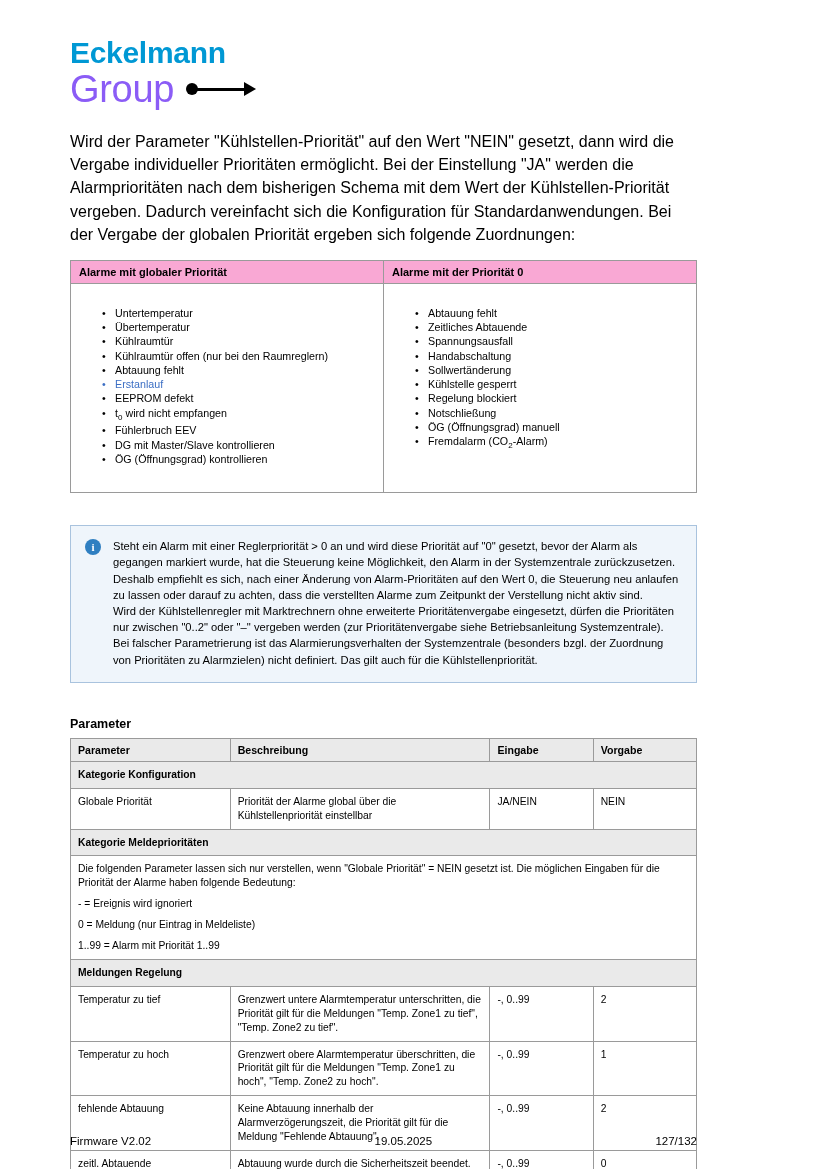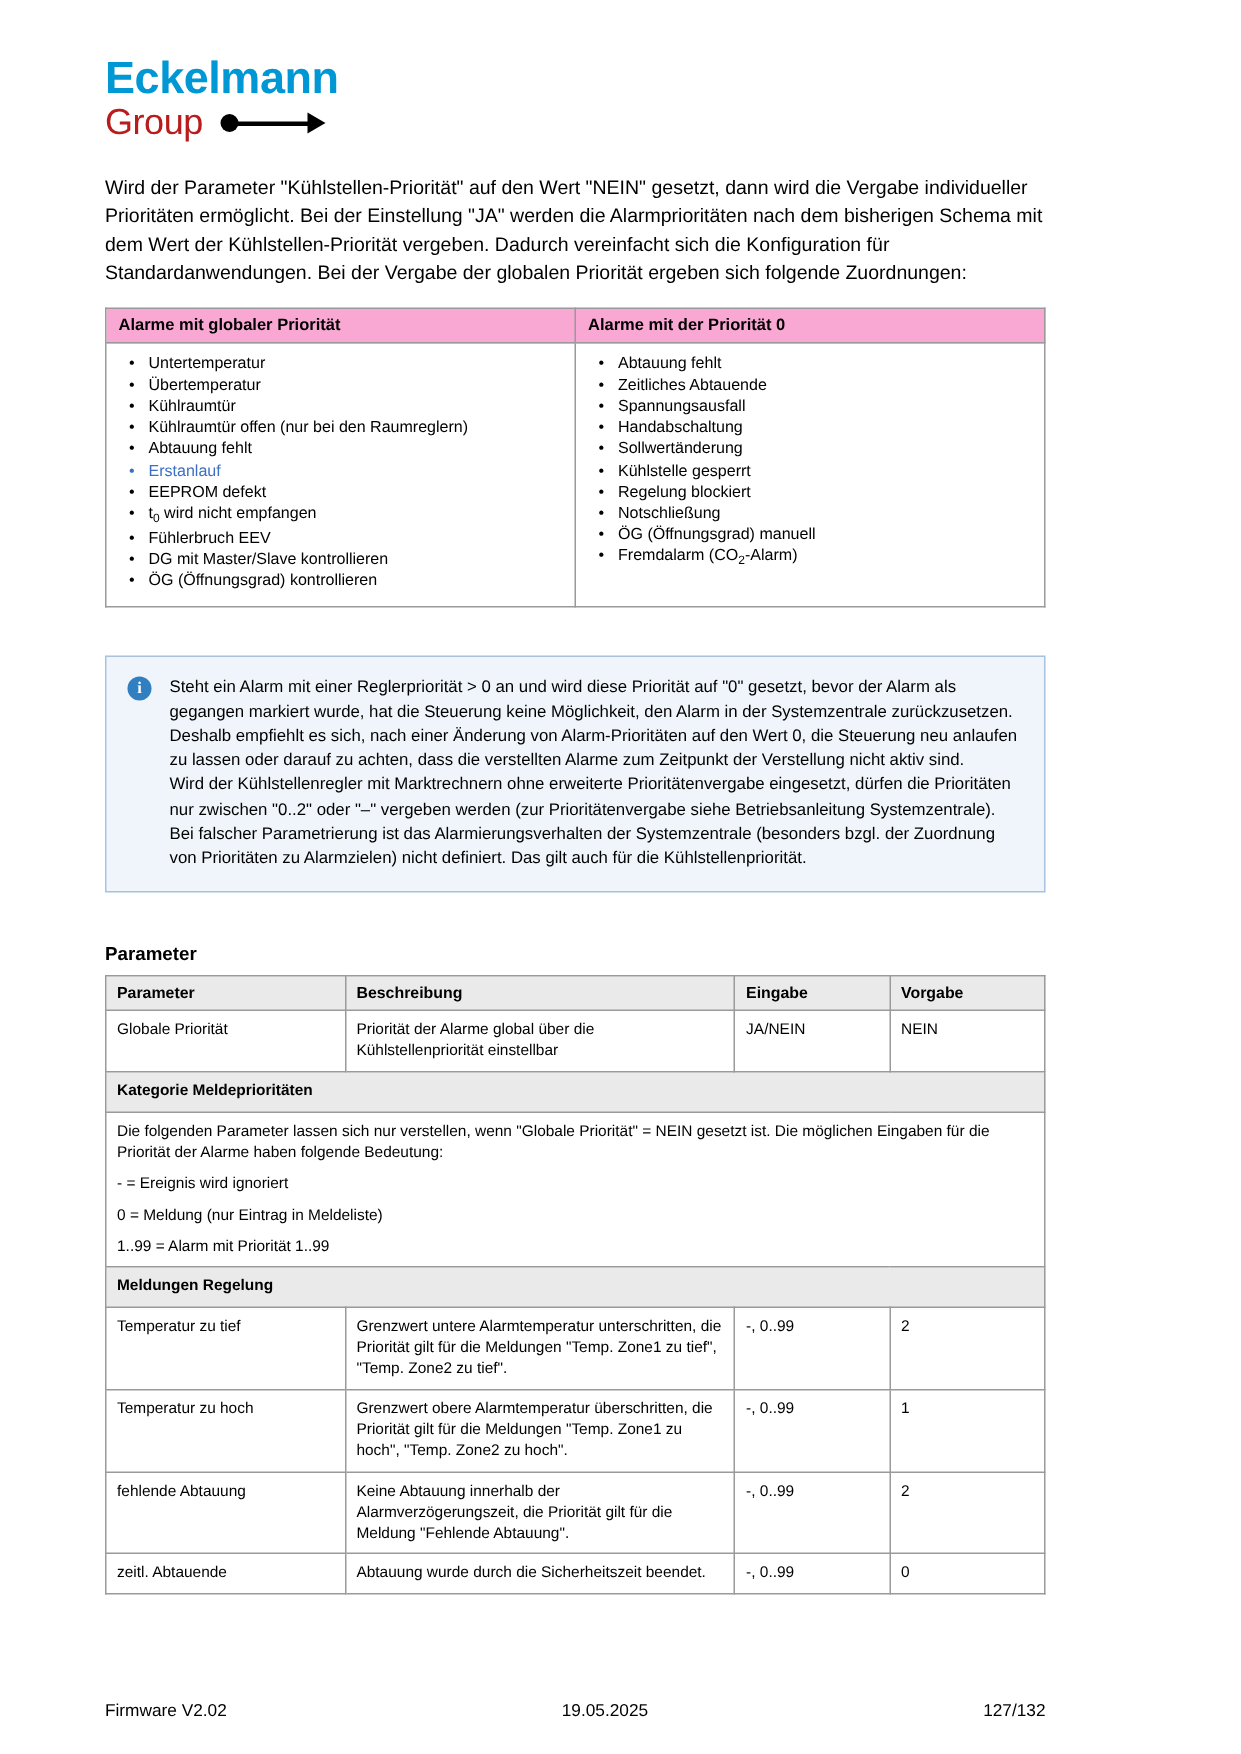--- a/index.html
+++ b/index.html
@@ -34,22 +34,22 @@
     letter-spacing: -0.3px;
     line-height: 1.0;
     font-family: "Liberation Sans", sans-serif;
   }
   .logo-group-row {
     display: flex;
     align-items: center;
     margin-top: 2px;
   }
   .logo-group {
-    font-size: 24px;
-    color: #b91c1c;
+    font-size: 38px;
+    color: #8b5cf6;
     letter-spacing: -0.3px;
     line-height: 1.0;
   }
   .logo-arrow {
     display: inline-block;
     margin-left: 12px;
     position: relative;
     width: 72px;
     height: 18px;
   }
@@ -76,21 +76,21 @@
     top: 2px;
     width: 0;
     height: 0;
     border-top: 7px solid transparent;
     border-bottom: 7px solid transparent;
     border-left: 12px solid #000;
   }
 
   
   .intro {
-    font-size: 13px;
+    font-size: 16px;
     line-height: 1.45;
     margin-bottom: 14px;
     text-align: left;
   }
 
   
   table.alarm-table {
     width: 100%;
     border-collapse: collapse;
     table-layout: fixed;
@@ -103,21 +103,21 @@
     font-size: 11px;
     font-weight: bold;
     padding: 5px 8px;
   }
   table.alarm-table td {
     border: 1px solid #9A9A9A;
     vertical-align: top;
     padding: 6px 8px 10px 8px;
   }
   ul.bullets {
-    margin: 0;
+    margin: 16px;
     padding-left: 18px;
     list-style: none;
   }
   ul.bullets li {
     font-size: 10.7px;
     line-height: 1.33;
     position: relative;
     padding-left: 2px;
   }
   ul.bullets li:before {
@@ -291,20 +291,23 @@
     <thead>
       <tr>
         <th>Parameter</th>
         <th>Beschreibung</th>
         <th>Eingabe</th>
         <th>Vorgabe</th>
       </tr>
     </thead>
     <tbody>
       <tr>
+        <td class="cat" colspan="4">Kategorie Konfiguration</td>
+      </tr>
+      <tr>
         <td>Globale Priorität</td>
         <td>Priorität der Alarme global über die Kühlstellenpriorität einstellbar</td>
         <td>JA/NEIN</td>
         <td>NEIN</td>
       </tr>
       <tr>
         <td class="cat" colspan="4">Kategorie Meldeprioritäten</td>
       </tr>
       <tr>
         <td class="note-row" colspan="4">

